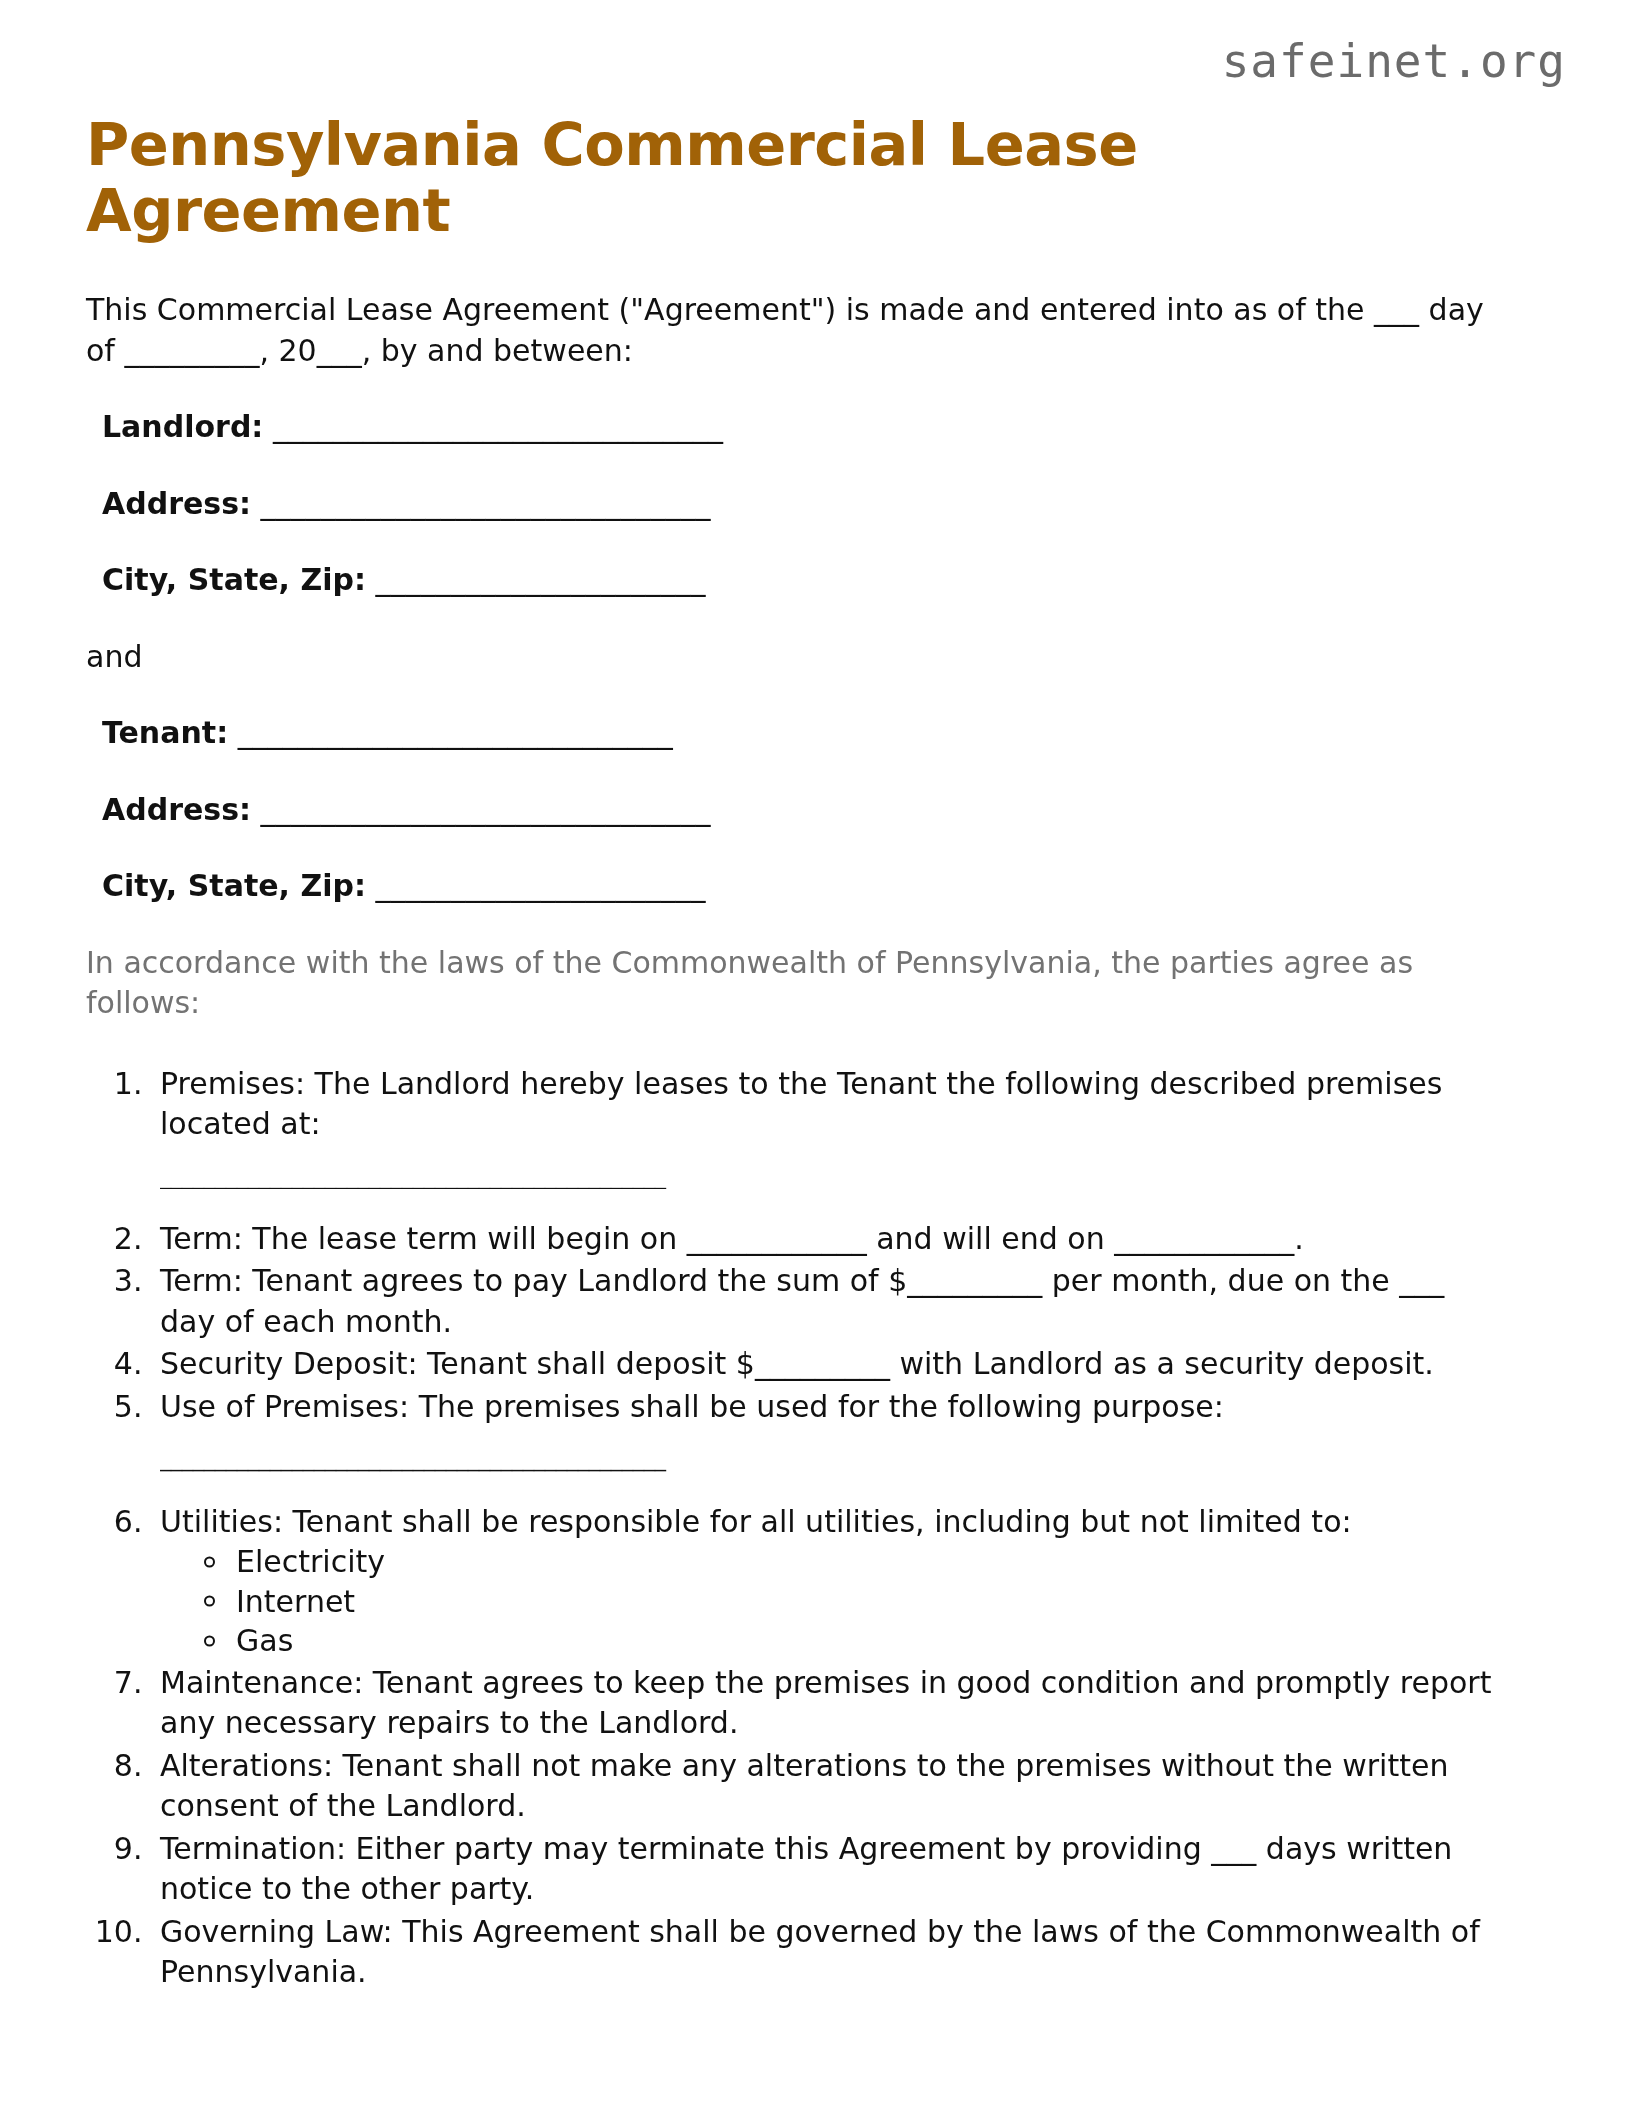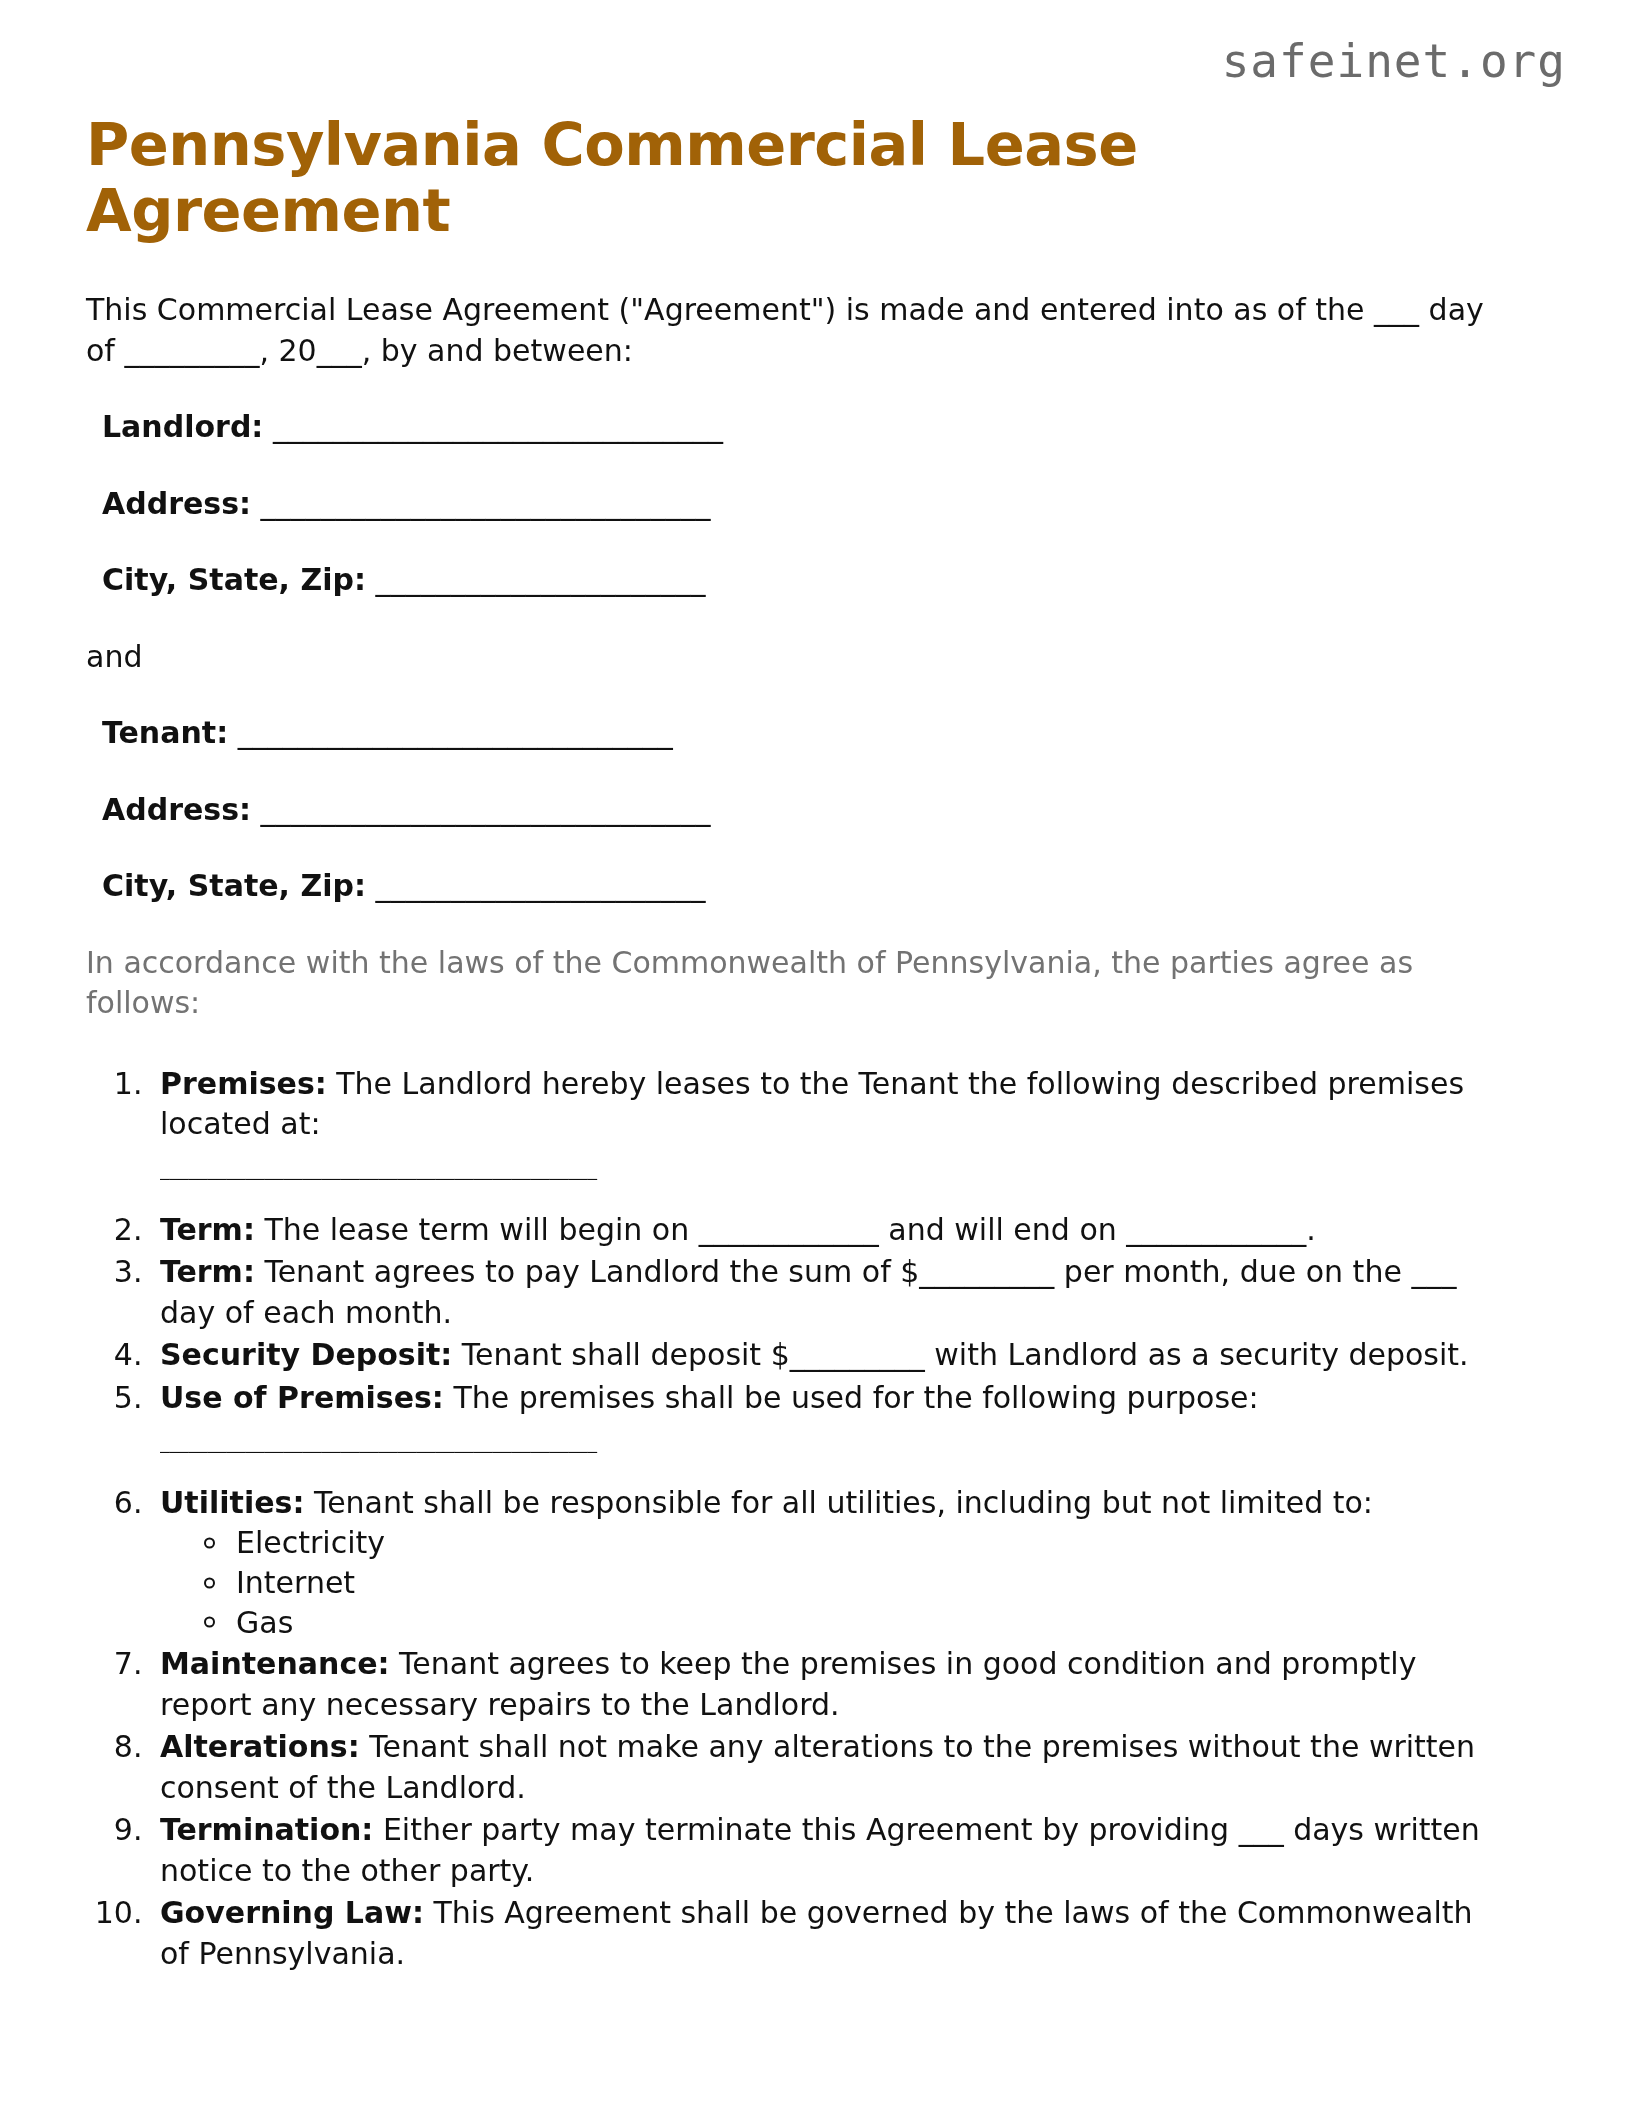--- a/index.html
+++ b/index.html
@@ -93,30 +93,30 @@
     font-size: 30px;
     line-height: 1.35;
     margin: 0;
     padding-left: 66px;
     color: #111;
   }
   ol.clauses > li {
     margin: 0 0 2px 0;
     padding-left: 8px;
   }
-  ol.clauses > li .lbl { font-weight: 700; }
+  ol.clauses > li .lbl { font-weight: 400; }
 
   .blank-line {
     display: block;
-    margin-top: 14px;
+    margin-top: 20px;
     margin-bottom: 30px;
     letter-spacing: 0px;
     white-space: nowrap;
     overflow: hidden;
-    font-size: 19px;
+    font-size: 22px;
     line-height: 1.1;
   }
 
   ul.sublist {
     list-style: none;
     margin: 0;
     padding-left: 42px;
     font-size: 30px;
     line-height: 1.32;
   }

